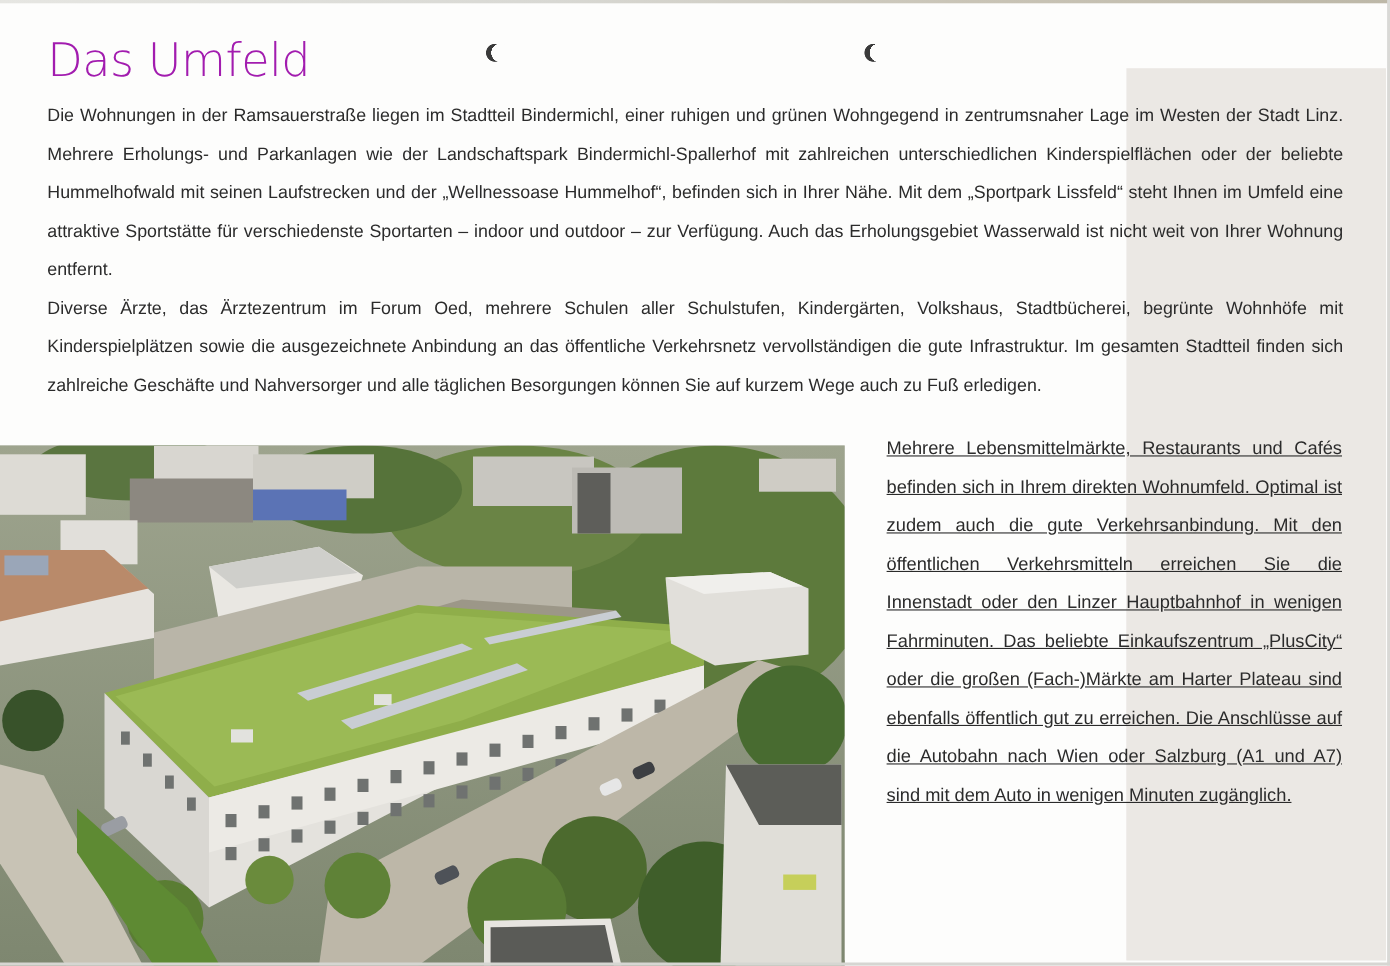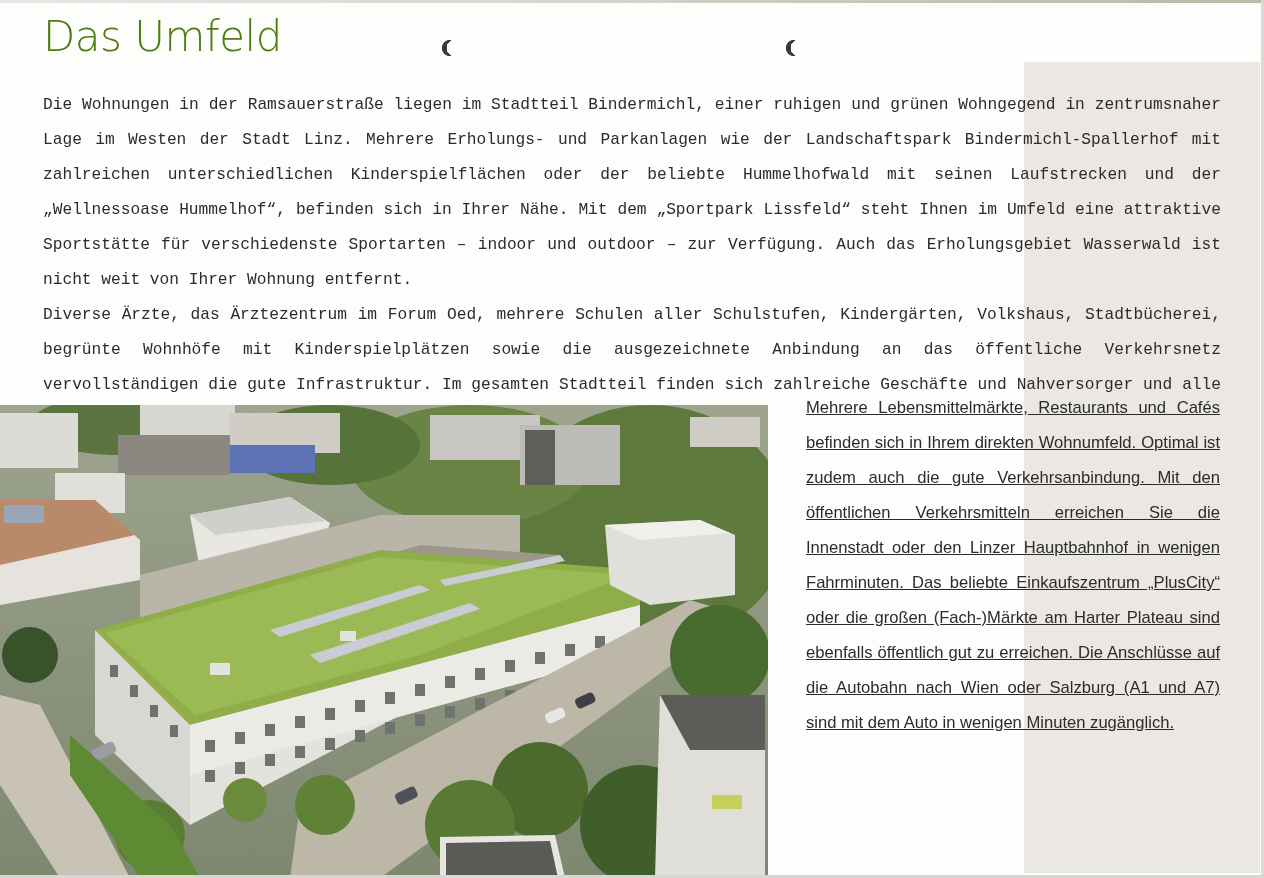--- a/index.html
+++ b/index.html
@@ -22,30 +22,30 @@
   }
   .bottom-edge {
     position: absolute; left: 0; bottom: 0; width: 1264px; height: 3px; background: #d6d6d2;
   }
   .punch-hole {
     position: absolute; width: 20px; height: 24px; border-radius: 50%;
     background: radial-gradient(circle at 70% 50%, #fdfdfc 0 45%, transparent 46%),
                 radial-gradient(circle at 45% 50%, #3a3a3a 0 48%, transparent 52%);
   }
   .title {
-    position: absolute; left: 43px; top: 12px;
-    font-size: 42px; font-weight: 300; letter-spacing: -0.5px; color: #4d7c0f;
+    position: absolute; left: 43px; top: 30px;
+    font-size: 42px; font-weight: 300; letter-spacing: -0.5px; color: #a21caf;
     font-family: "DejaVu Sans", sans-serif;
   }
   .intro {
     position: absolute; left: 43px; top: 88px; width: 1178px;
     font-size: 16.2px; line-height: 35px; text-align: justify;
     font-family: "Liberation Sans", sans-serif; color: #2b2b2b;
   }
-  .intro p { margin: 0; font-family: Liberation Mono, monospace; }
+  .intro p { margin: 0; }
   .photo {
     position: absolute; left: 0; top: 405px; width: 768px; height: 473px; overflow: hidden;
     background: #8a9078;
   }
   .side-text {
     position: absolute; left: 806px; top: 390px; width: 414px;
     font-size: 16.6px; line-height: 35px; text-align: justify;
     font-family: "Liberation Sans", sans-serif; color: #2b2b2b; text-decoration: underline;
   }
   .side-text p { margin: 0; }

